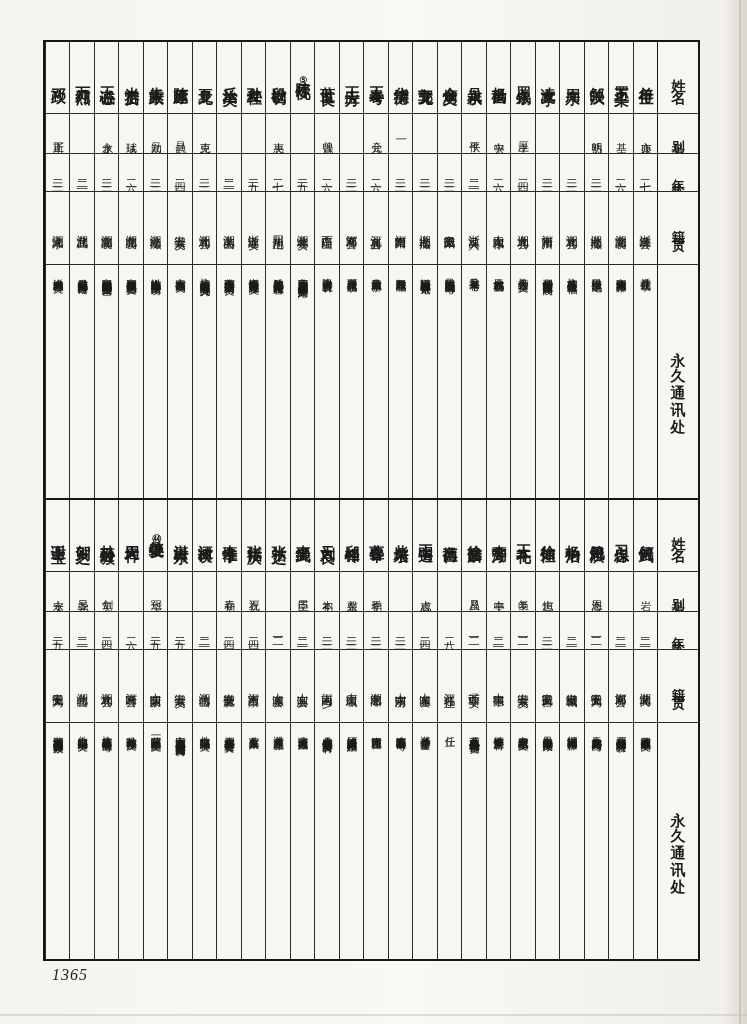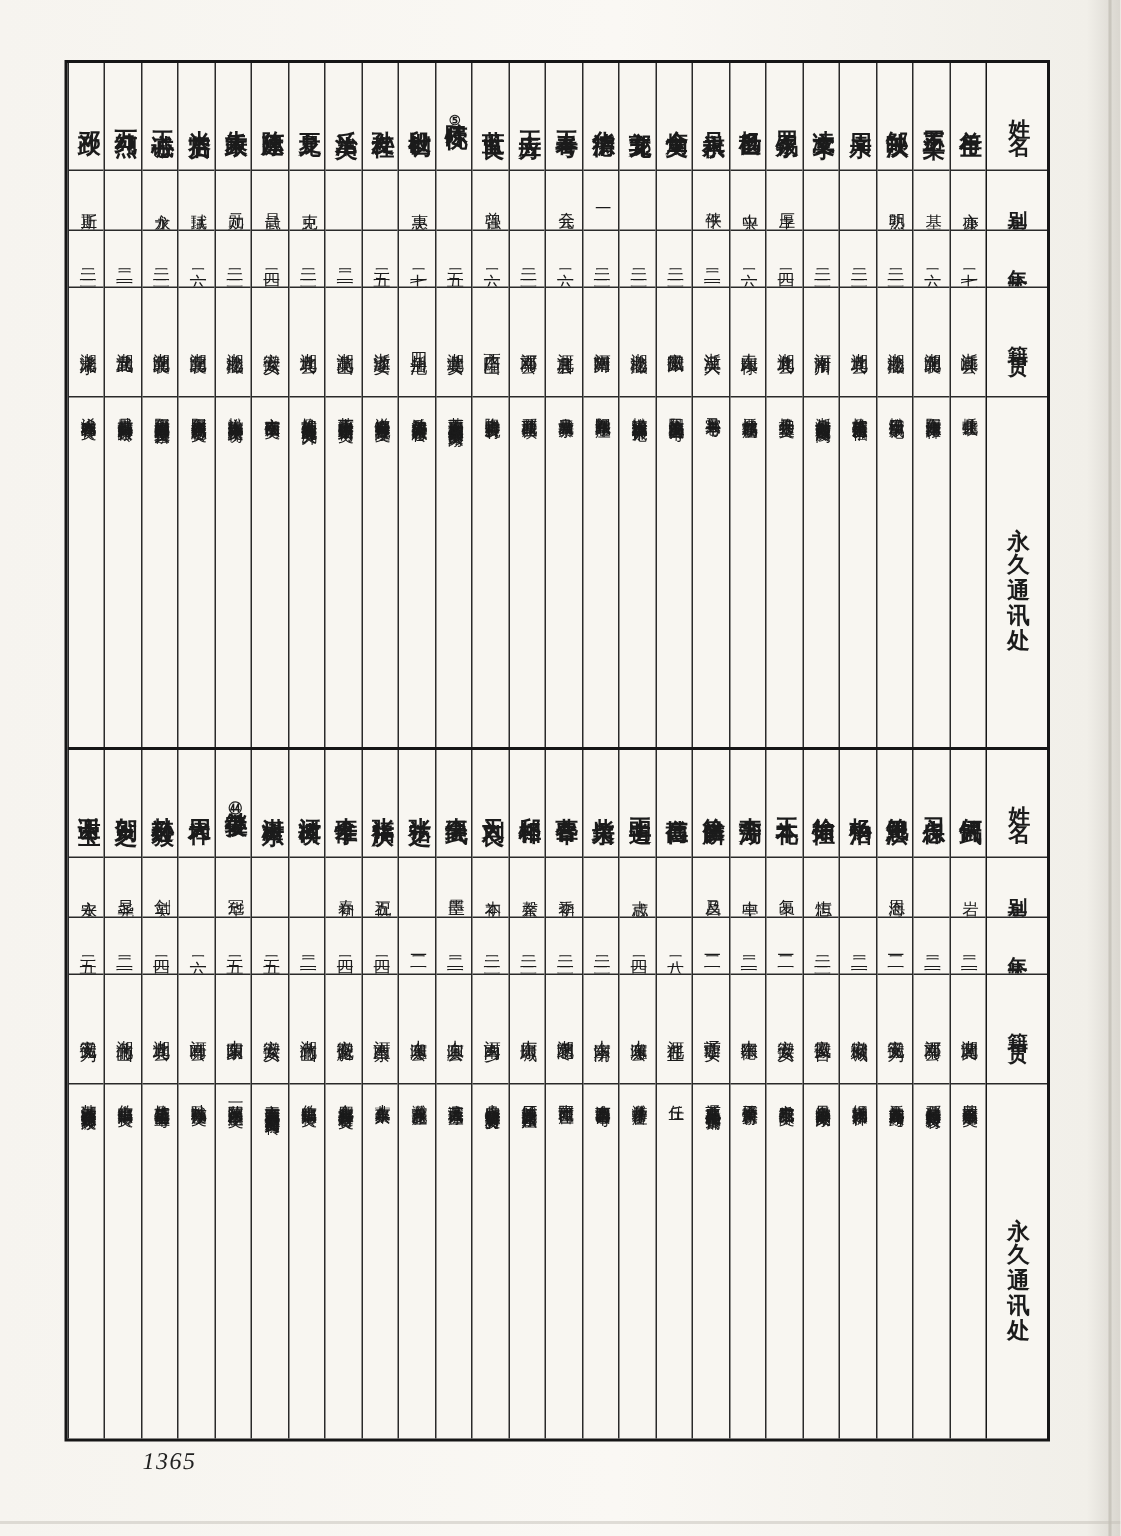--- a/index.html
+++ b/index.html
@@ -52,21 +52,20 @@
   .col.head .cell.name{font-size:14.5px;letter-spacing:10px;}
   .col.head .cell.alias{font-size:13px;letter-spacing:4px;}
   .col.head .cell.age{font-size:13px;letter-spacing:4px;}
   .col.head .cell.native{font-size:13.5px;letter-spacing:9px;}
   .col.head .cell.addr{font-size:15px;letter-spacing:17px;justify-content:center;padding:0;}
   .mark{font-size:9px;letter-spacing:0;margin-top:1px;}
   .page-number{
     position:absolute;left:52px;top:966px;
     font-style:italic;font-size:16px;letter-spacing:1px;color:#222;
     font-family:"Liberation Serif","DejaVu Serif",serif;
-    margin-left:43px;
   }
 </style>
 </head>
 <body>
 
 <div class="page">
   <div class="sheet">
     <div class="table-block" id="table-0">
         <div class="col head">
           <div class="cell name">姓名</div>

